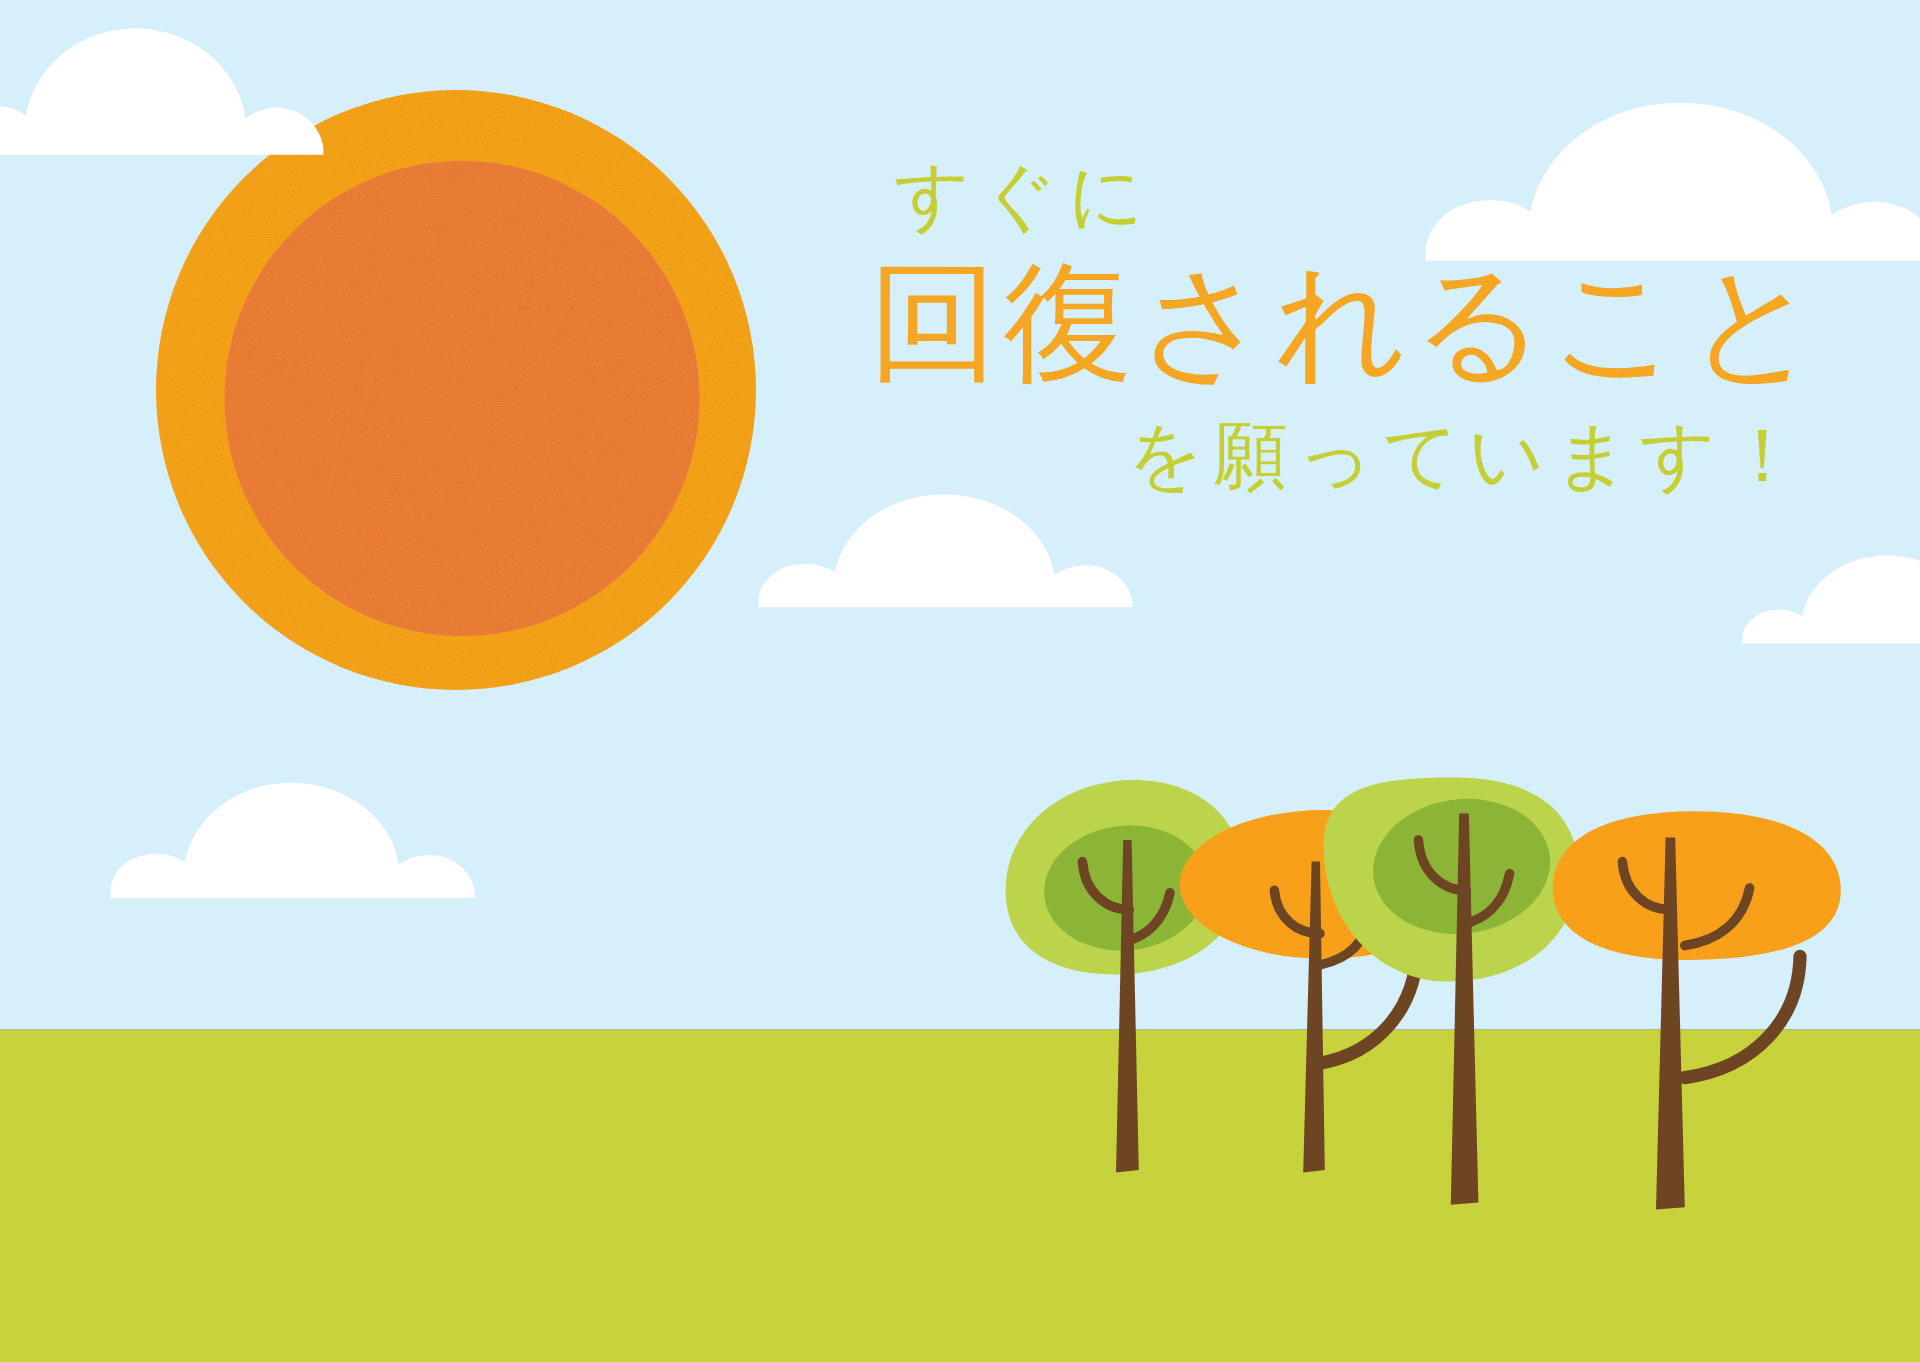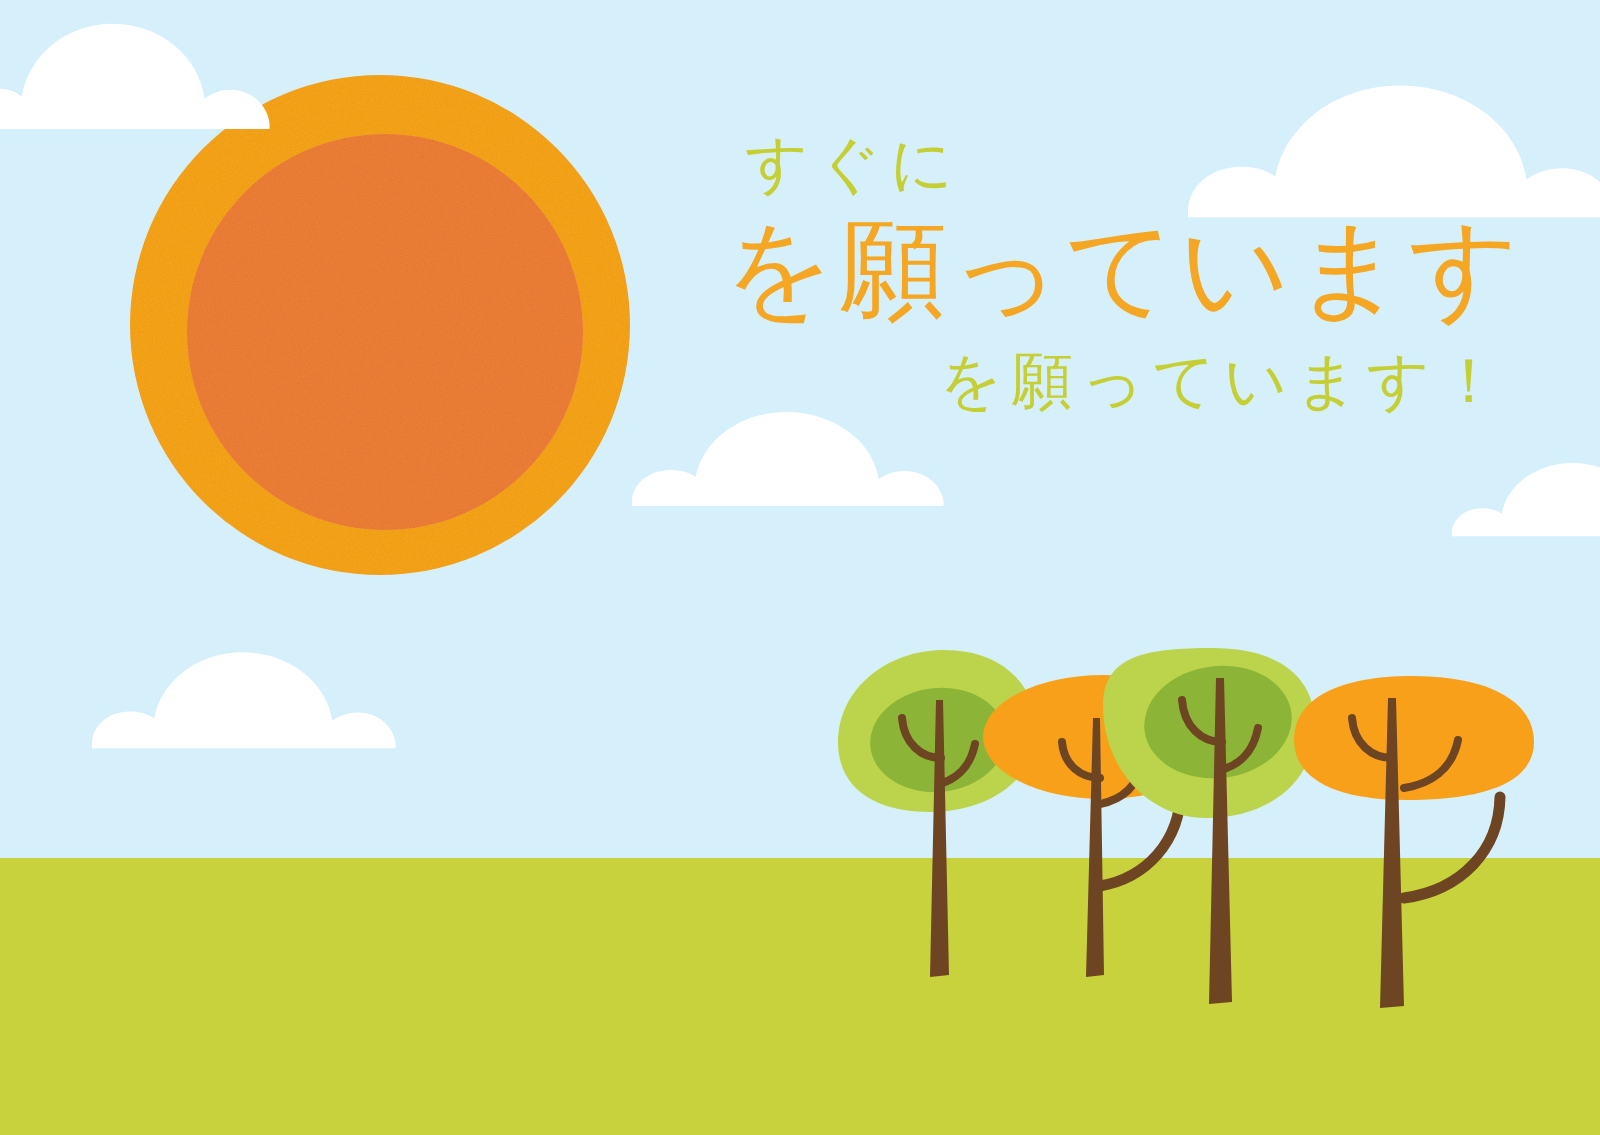--- a/index.html
+++ b/index.html
@@ -152,17 +152,17 @@
                C1534,782 1486,800 1406,800 C1338,800 1294,780 1294,740 Z" fill="#F9A01B"></path>
       <path d="M1352,718 C1354,744 1372,758 1392,758" stroke="#6E4522" stroke-width="8" fill="none" stroke-linecap="round"></path>
       <path d="M1458,740 C1452,770 1430,784 1404,788" stroke="#6E4522" stroke-width="8" fill="none" stroke-linecap="round"></path>
       <path d="M1500,797 C1499,850 1462,890 1404,898" stroke="#6E4522" stroke-width="11" fill="none" stroke-linecap="round"></path>
       <path d="M1388,698 L1396,698 L1404,1006 L1380,1008 Z" fill="#6E4522"></path>
     </g>
   </svg>
 
   <div id="message">
     <p class="msg-line" id="msg-line-1">すぐに</p>
-    <p class="msg-line" id="msg-line-2">を願っています</p>
+    <p class="msg-line" id="msg-line-2">回復されること</p>
     <p class="msg-line" id="msg-line-3">を願っています！</p>
   </div>
 
 </div>
 
 </body></html>

